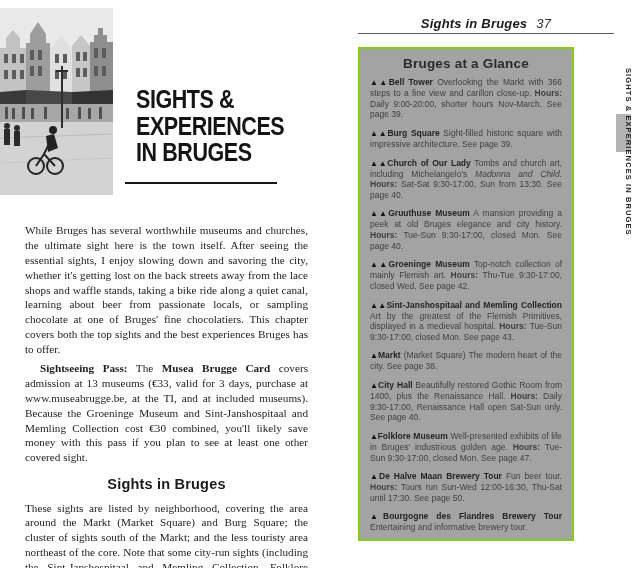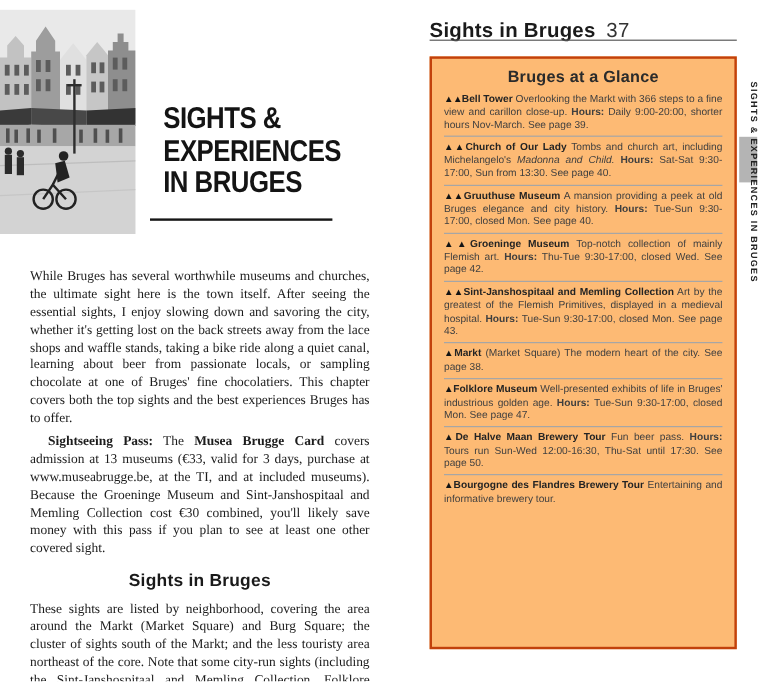--- a/index.html
+++ b/index.html
@@ -25,33 +25,33 @@
   .left-col { position:absolute; left:21px; top:219px; width:291px; font-size:11.2px; line-height:1.33; text-align:justify; }
   .left-col p { margin:4px; }
   .left-col p.indent { text-indent:15px; }
   .section-heading {
     font-family:"Liberation Sans", sans-serif; font-weight:bold; font-size:14.5px;
     text-align:center; margin:10px 0 6px; letter-spacing:0.2px; color:#1a1a1a;
   }
 
   
   .header-line {
-    position:absolute; top:16px; left:358px; width:256px; text-align:left;
-    font-family:"Liberation Sans", sans-serif; font-weight:bold; font-size:17px;
-    letter-spacing:0.2px; color:#1a1a1a;
+    position:absolute; top:16px; left:358px; width:256px; text-align:center;
+    font-family:"Liberation Sans", sans-serif; font-weight:bold; font-size:13px;
+    letter-spacing:0.2px; color:#1a1a1a;font-style:italic;
   }
   .header-line .page-num { font-weight:normal; margin-left:9px; color:#333; }
   .header-rule { position:absolute; top:33px; left:358px; width:256px; height:1px; background:#5a5a5a; }
 
   
   .glance-box {
-    position:absolute; left:358px; top:47px; width:256px; height:494px;
-    border:2px solid #c2410c; box-sizing:border-box; padding:5px 10px 3px;
+    position:absolute; left:358px; top:47px; width:216px; height:494px;
+    border:2px solid #84cc16; box-sizing:border-box; padding:5px 10px 3px;
     font-family:"Liberation Sans", sans-serif; color:#3f3f3f; overflow:hidden;
-    background:#fdba74;
+    background:#a3a3a3;
   }
   .glance-title { text-align:center; font-weight:bold; font-size:13.5px; color:#2b2b2b; margin:2px 0 3px; letter-spacing:0.2px; }
   .entry {
     font-size:8.5px; line-height:1.25; text-align:justify;
     padding:3px 0 4px; border-bottom:1px solid #a6a6a6;
   }
   .entry:last-child { border-bottom:none; }
   .entry .stars { color:#141414; font-size:8px; letter-spacing:-0.5px; }
   .entry b.name { color:#242424; }
 
@@ -164,27 +164,29 @@
 
   <div class="header-line">
     <span>Sights in Bruges</span><span class="page-num">37</span>
   </div>
   <div class="header-rule"></div>
 
   <div class="glance-box">
     <div class="glance-title">Bruges at a Glance</div>
     <div id="glance-entries">
         <div class="entry"><span class="stars">▲▲</span><b class="name">Bell Tower</b><span> Overlooking the Markt with 366 steps to a fine view and carillon close-up. </span><b>Hours:</b><span> Daily 9:00-20:00, shorter hours Nov-March. See page 39.</span></div>
+        <div class="entry"><span class="stars">▲▲</span><b class="name">Burg Square</b><span> Sight-filled historic square with impressive architecture. See page 39.</span></div>
         <div class="entry"><span class="stars">▲▲</span><b class="name">Church of Our Lady</b><span> Tombs and church art, including Michelangelo's </span><i>Madonna and Child.</i><span> </span><b>Hours:</b><span> Sat-Sat 9:30-17:00, Sun from 13:30. See page 40.</span></div>
         <div class="entry"><span class="stars">▲▲</span><b class="name">Gruuthuse Museum</b><span> A mansion providing a peek at old Bruges elegance and city history. </span><b>Hours:</b><span> Tue-Sun 9:30-17:00, closed Mon. See page 40.</span></div>
         <div class="entry"><span class="stars">▲▲</span><b class="name">Groeninge Museum</b><span> Top-notch collection of mainly Flemish art. </span><b>Hours:</b><span> Thu-Tue 9:30-17:00, closed Wed. See page 42.</span></div>
         <div class="entry"><span class="stars">▲▲</span><b class="name">Sint-Janshospitaal and Memling Collection</b><span> Art by the greatest of the Flemish Primitives, displayed in a medieval hospital. </span><b>Hours:</b><span> Tue-Sun 9:30-17:00, closed Mon. See page 43.</span></div>
         <div class="entry"><span class="stars">▲</span><b class="name">Markt</b><span> (Market Square) The modern heart of the city. See page 38.</span></div>
+        <div class="entry"><span class="stars">▲</span><b class="name">City Hall</b><span> Beautifully restored Gothic Room from 1400, plus the Renaissance Hall. </span><b>Hours:</b><span> Daily 9:30-17:00, Renaissance Hall open Sat-Sun only. See page 40.</span></div>
         <div class="entry"><span class="stars">▲</span><b class="name">Folklore Museum</b><span> Well-presented exhibits of life in Bruges' industrious golden age. </span><b>Hours:</b><span> Tue-Sun 9:30-17:00, closed Mon. See page 47.</span></div>
-        <div class="entry"><span class="stars">▲</span><b class="name">De Halve Maan Brewery Tour</b><span> Fun beer pass. </span><b>Hours:</b><span> Tours run Sun-Wed 12:00-16:30, Thu-Sat until 17:30. See page 50.</span></div>
+        <div class="entry"><span class="stars">▲</span><b class="name">De Halve Maan Brewery Tour</b><span> Fun beer tour. </span><b>Hours:</b><span> Tours run Sun-Wed 12:00-16:30, Thu-Sat until 17:30. See page 50.</span></div>
         <div class="entry"><span class="stars">▲</span><b class="name">Bourgogne des Flandres Brewery Tour</b><span> Entertaining and informative brewery tour. </span></div>
       </div>
   </div>
 
   <div class="side-tab-band"></div>
   <div class="side-tab">SIGHTS &amp; EXPERIENCES IN BRUGES</div>
 
 </div>
 
 </body></html>

